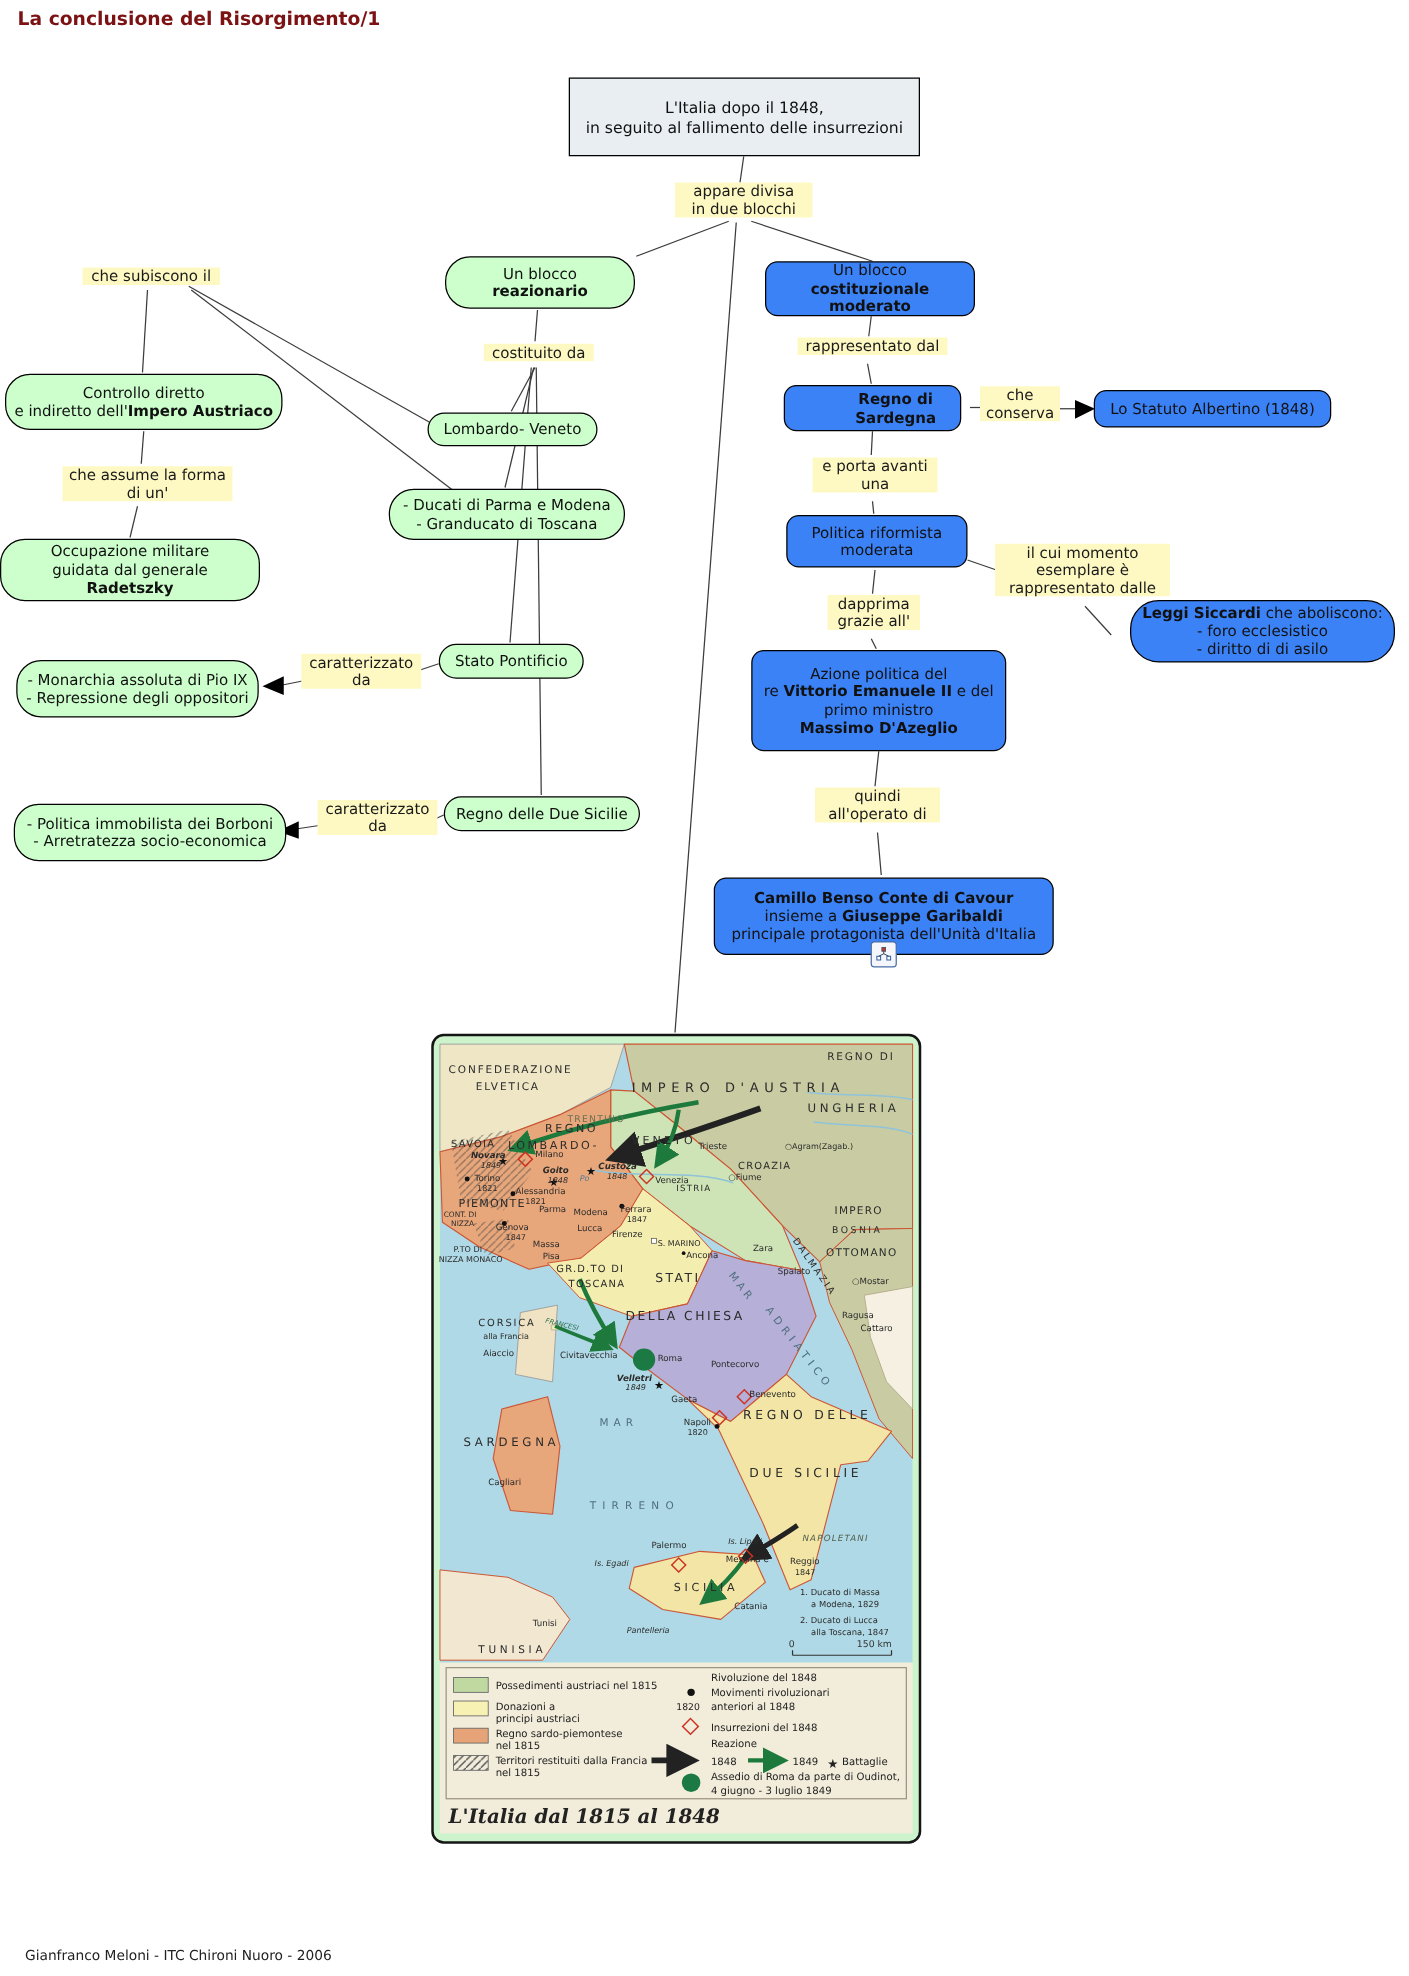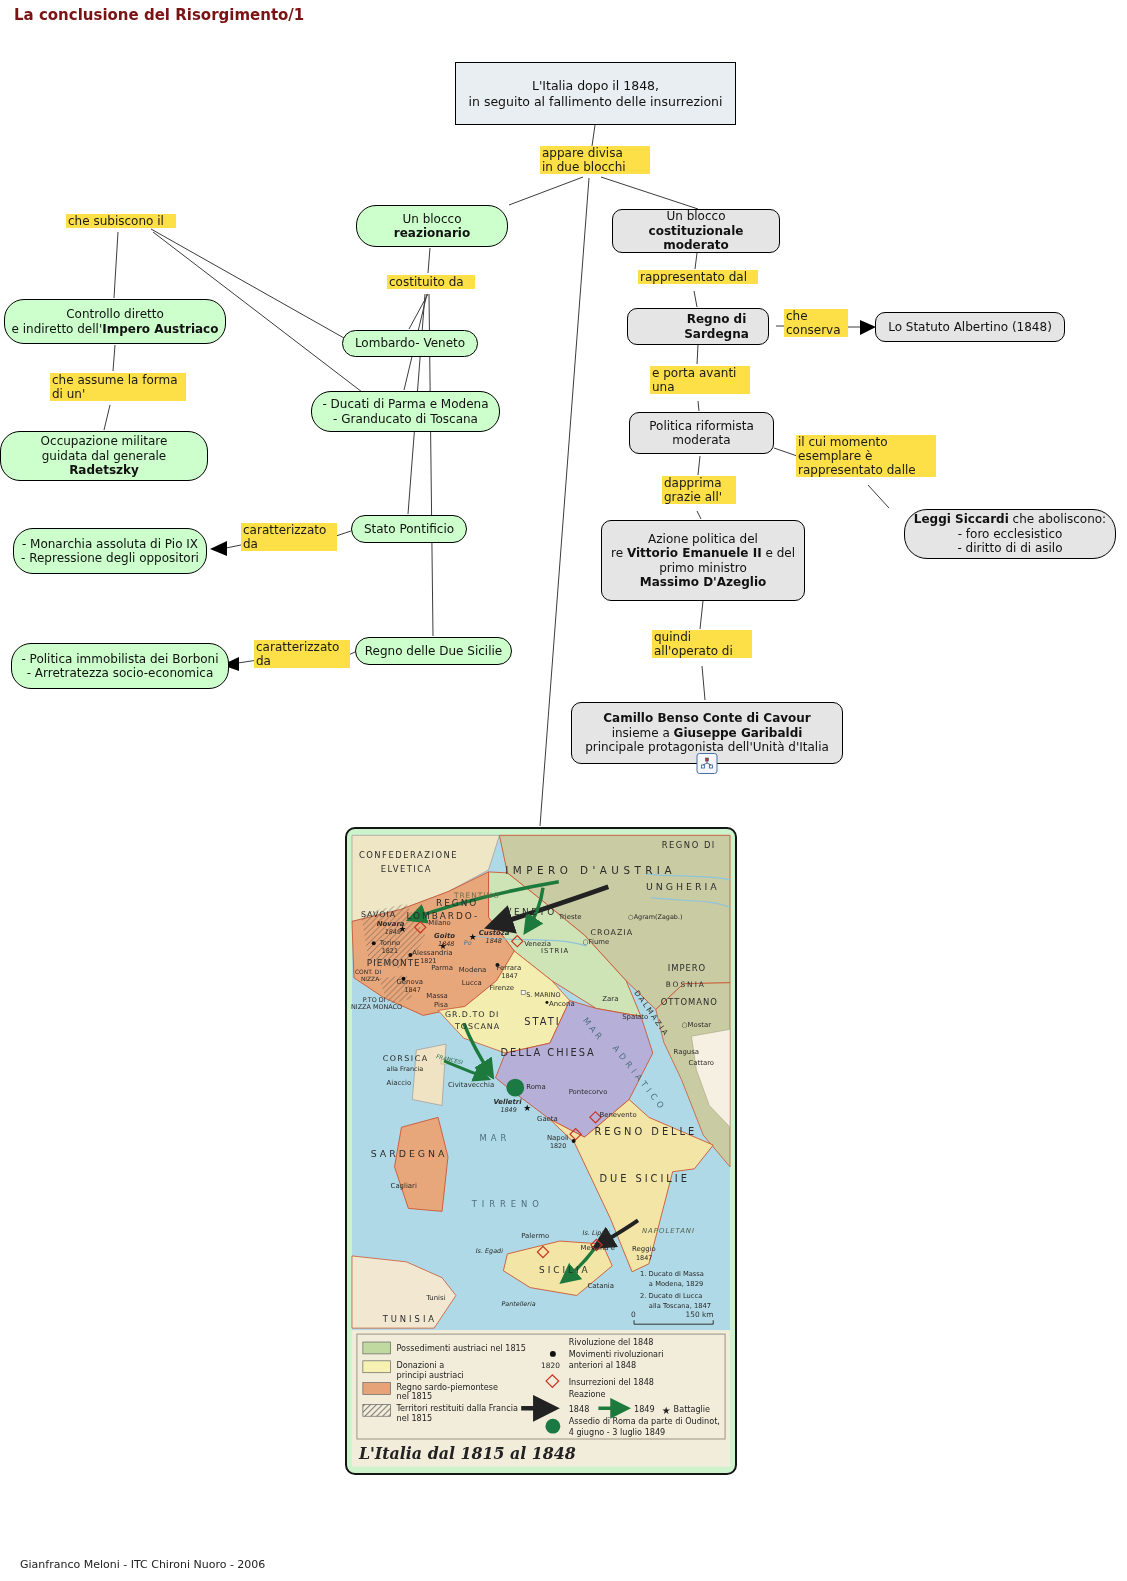--- a/index.html
+++ b/index.html
@@ -4,24 +4,24 @@
 <style>
   html,body{margin:0;padding:0;background:#fff;}
   #page{position:relative;width:1127px;height:1581px;background:#fff;
         font-family:"DejaVu Sans","Liberation Sans",sans-serif;color:#111;overflow:hidden;}
   #title{position:absolute;left:14px;top:6px;font-size:15px;font-weight:bold;color:#7b1214;}
   #wires{position:absolute;left:0;top:0;z-index:0;}
   .node{position:absolute;z-index:2;box-sizing:border-box;display:flex;flex-direction:column;
         justify-content:center;text-align:center;font-size:12px;line-height:14.5px;
         border:1px solid #000;padding:3px 6px;}
   .green{background:#ccffcc;border-radius:20px;}
-  .orange{background:#e5e5e5;border-radius:10px;}
+  .orange{background:#3b82f6;border-radius:10px;}
   .root{background:#e9eef2;border-radius:0;font-size:12.5px;line-height:16px;}
-  .elabel{position:absolute;z-index:2;font-size:12px;line-height:14px;
-          color:#1a1a1a;background:#fde047;padding:0 2px;}
+  .elabel{position:absolute;z-index:2;text-align:center;font-size:12px;line-height:14px;
+          color:#1a1a1a;background:#fef9c3;padding:0 2px;}
   #mapbox{position:absolute;left:345px;top:827px;width:392px;height:648px;z-index:1;
           box-sizing:border-box;border:2px solid #151515;border-radius:10px;background:#cdf3cd;padding:2px;}
   #mapbox .inner{width:384px;height:640px;border-radius:7px;overflow:hidden;}
   #footer{position:absolute;left:0;top:1558px;width:100%;text-align:left;font-size:11px;color:#222;padding-left:20px;}
   .subicon{position:absolute;left:50%;bottom:-11px;transform:translateX(-50%);width:19px;height:19px;
            background:#f4f6fb;border:1.5px solid #4a6fa5;border-radius:3px;display:flex;
            align-items:center;justify-content:center;}
   svg text{font-family:"DejaVu Sans","Liberation Sans",sans-serif;}
   .sertitle{font-family:"DejaVu Serif","Liberation Serif",serif;}
 </style>
@@ -129,21 +129,21 @@
 
   <div class="node orange" style="left:875px;top:312px;width:190px;height:30px;">
     <span>Lo Statuto Albertino (1848)</span>
   </div>
 
   <div class="node orange" style="left:629px;top:412px;width:145px;height:42px;">
     <span><span>Politica riformista</span><br>
     <span>moderata</span></span>
   </div>
 
-  <div class="node orange" style="left:904px;top:509px;width:212px;height:50px;border-radius:23px;">
+  <div class="node orange" style="left:904px;top:480px;width:212px;height:50px;border-radius:23px;">
     <span><b>Leggi Siccardi</b><span> che aboliscono:</span><br>
     <span>-  foro ecclesistico</span><br>
     <span>-  diritto di di asilo</span></span>
   </div>
 
   <div class="node orange" style="left:571px;top:702px;width:272px;height:62px;">
     <span><b>Camillo Benso Conte di Cavour</b><br>
     <span>insieme a </span><b>Giuseppe Garibaldi</b><br>
     <span>principale protagonista dell'Unità d'Italia</span></span>
     <div class="subicon">

